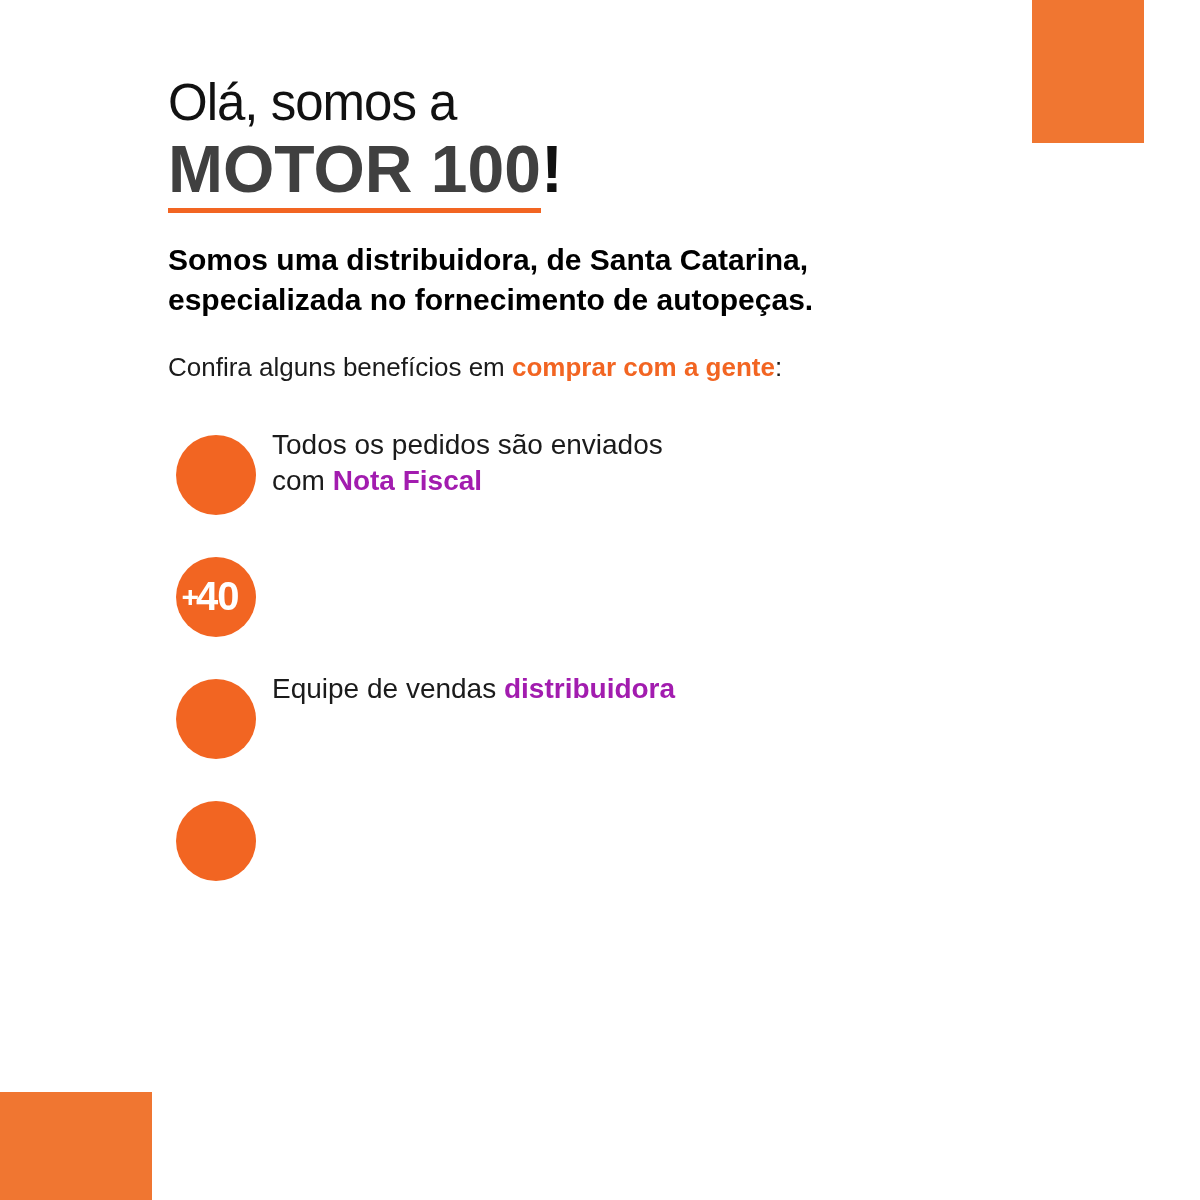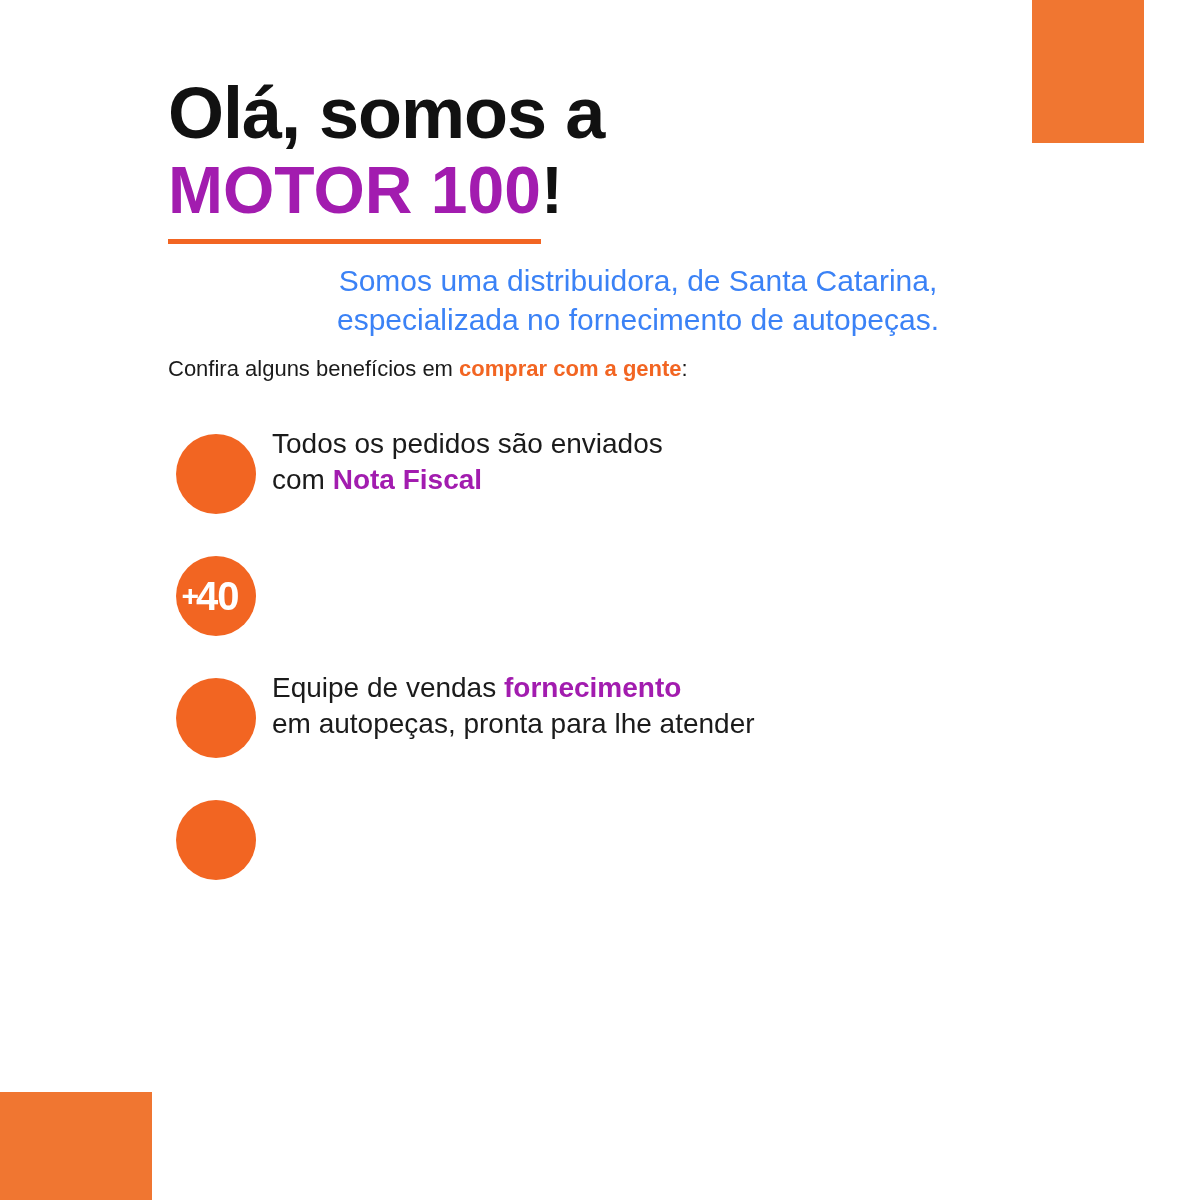--- a/index.html
+++ b/index.html
@@ -35,52 +35,51 @@
   }
 
   
   .content {
     position: absolute;
     left: 168px;
     top: 78px;
     width: 940px;
   }
   .headline {
-    font-size: 72px;
-    font-weight: 700;
+    font-size: 51px;
+    font-weight: 400;
     letter-spacing: -1px;
     line-height: 0.98;
     color: #111111;
   }
   .headline-2 {
     font-size: 66px;
     font-weight: 700;
     letter-spacing: 0px;
     line-height: 1.0;
     margin-top: 8px;
     color: #111111;
   }
   .brand {
-    color: #a21caf;
+    color: #404040;
     border-bottom: 5px solid #f26522;
-    padding-bottom: 12px;
+    padding-bottom: 2px;
   }
 
   
   .intro {
     margin-top: 38px;
     font-size: 30px;
     line-height: 1.33;
-    color: #3b82f6;
-    font-weight: 400;
-    text-align: center;
+    color: #000000;
+    font-weight: 700;
   }
   .confira {
-    margin-top: 16px;
-    font-size: 22px;
+    margin-top: 32px;
+    font-size: 26px;
     color: #1b1b1b;
   }
   .confira .hl {
     color: #f26522;
     font-weight: 600;
   }
 
   
   .benefits {
     margin-top: 44px;
@@ -201,22 +200,21 @@
           <circle cx="48" cy="36" r="13" fill="#ffffff"></circle>
           <path d="M26 72 c0 -13 10 -21 22 -21 c12 0 22 8 22 21 z" fill="#ffffff"></path>
           <path d="M33 38 a15 15 0 0 1 30 0" fill="none" stroke="#f6f6f6" stroke-width="4"></path>
           <rect x="30" y="37" width="6" height="11" rx="3" fill="#f6f6f6"></rect>
           <rect x="60" y="37" width="6" height="11" rx="3" fill="#f6f6f6"></rect>
           <path d="M63 47 v5 a4 4 0 0 1 -4 4 h-6" fill="none" stroke="#f6f6f6" stroke-width="3"></path>
           <path d="M44 51 l4 9 l4 -9 l6 3 l-4 18 h-12 l-4 -18 z" fill="#ef8a52"></path>
         </svg>
       </div>
       <div class="benefit-text">
-        <div><span>Equipe de vendas </span><span class="hl">fornecimento</span></div>
-        <div>em autopeças, pronta para lhe atender</div>
+        <div><span>Equipe de vendas </span><span class="hl">distribuidora</span></div>
       </div>
     </div>
 
     <div class="benefit">
       <div class="benefit-icon">
         <div class="circle"></div>
         <svg width="96" height="96" viewBox="0 0 96 96">
           <rect x="20" y="42" width="44" height="32" fill="#ffffff"></rect>
           <rect x="20" y="36" width="44" height="8" fill="#f2f2f2"></rect>
           <rect x="36" y="36" width="12" height="38" fill="#ededed"></rect>

